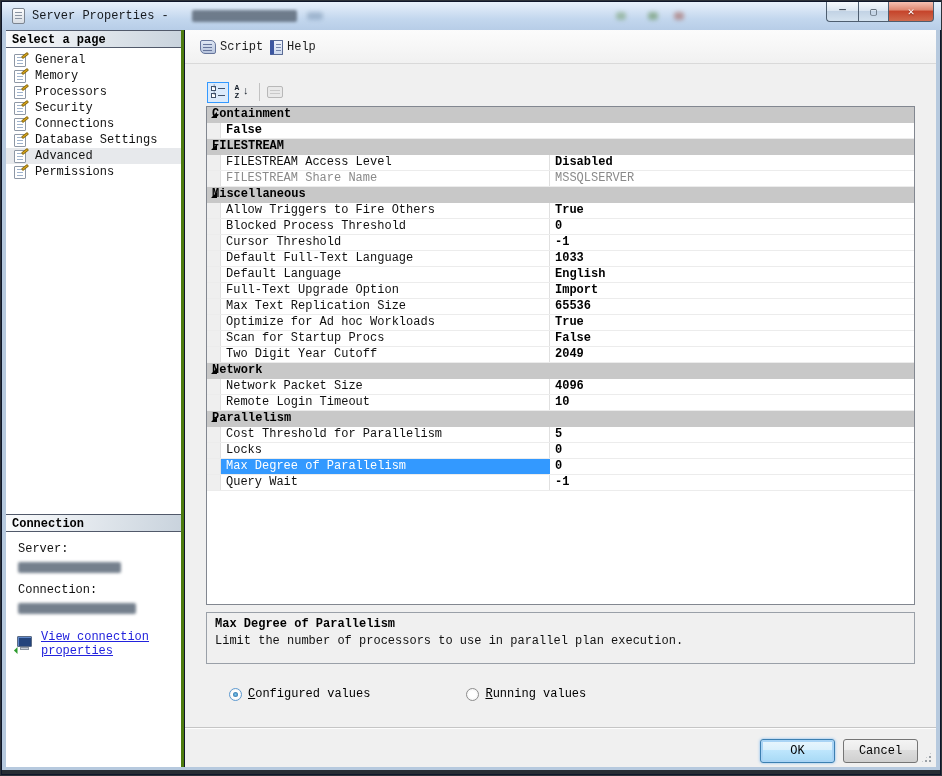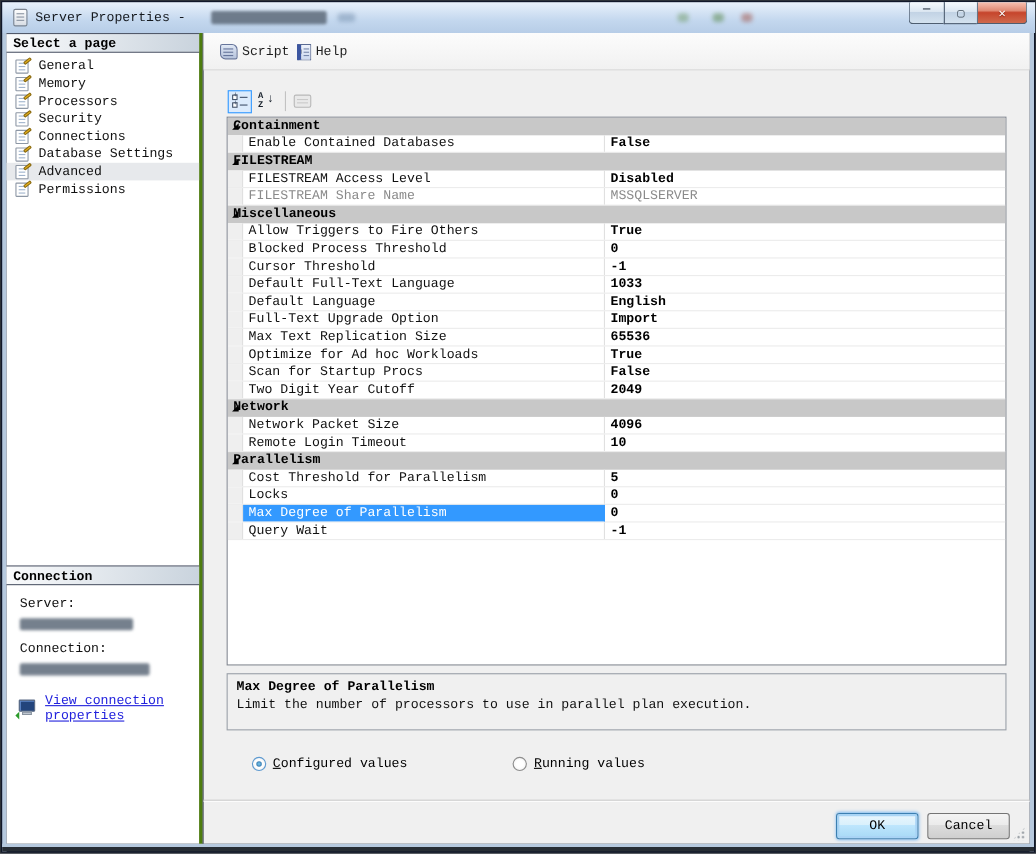--- a/index.html
+++ b/index.html
@@ -310,21 +310,20 @@
     <div class="grid">
       <div>
           <div class="g-row g-cat">
     <span class="gut">
               <span class="tri"></span>
             </span>
     <span class="cname">Containment</span>
   </div>
           <div class="g-row g-item">
     <span class="gut"></span>
-    <span class="nm">Enable Contained Databases</span>
     <span class="vl">False</span>
   </div>
           <div class="g-row g-cat">
     <span class="gut">
               <span class="tri"></span>
             </span>
     <span class="cname">FILESTREAM</span>
   </div>
           <div class="g-row g-item">
     <span class="gut"></span>

